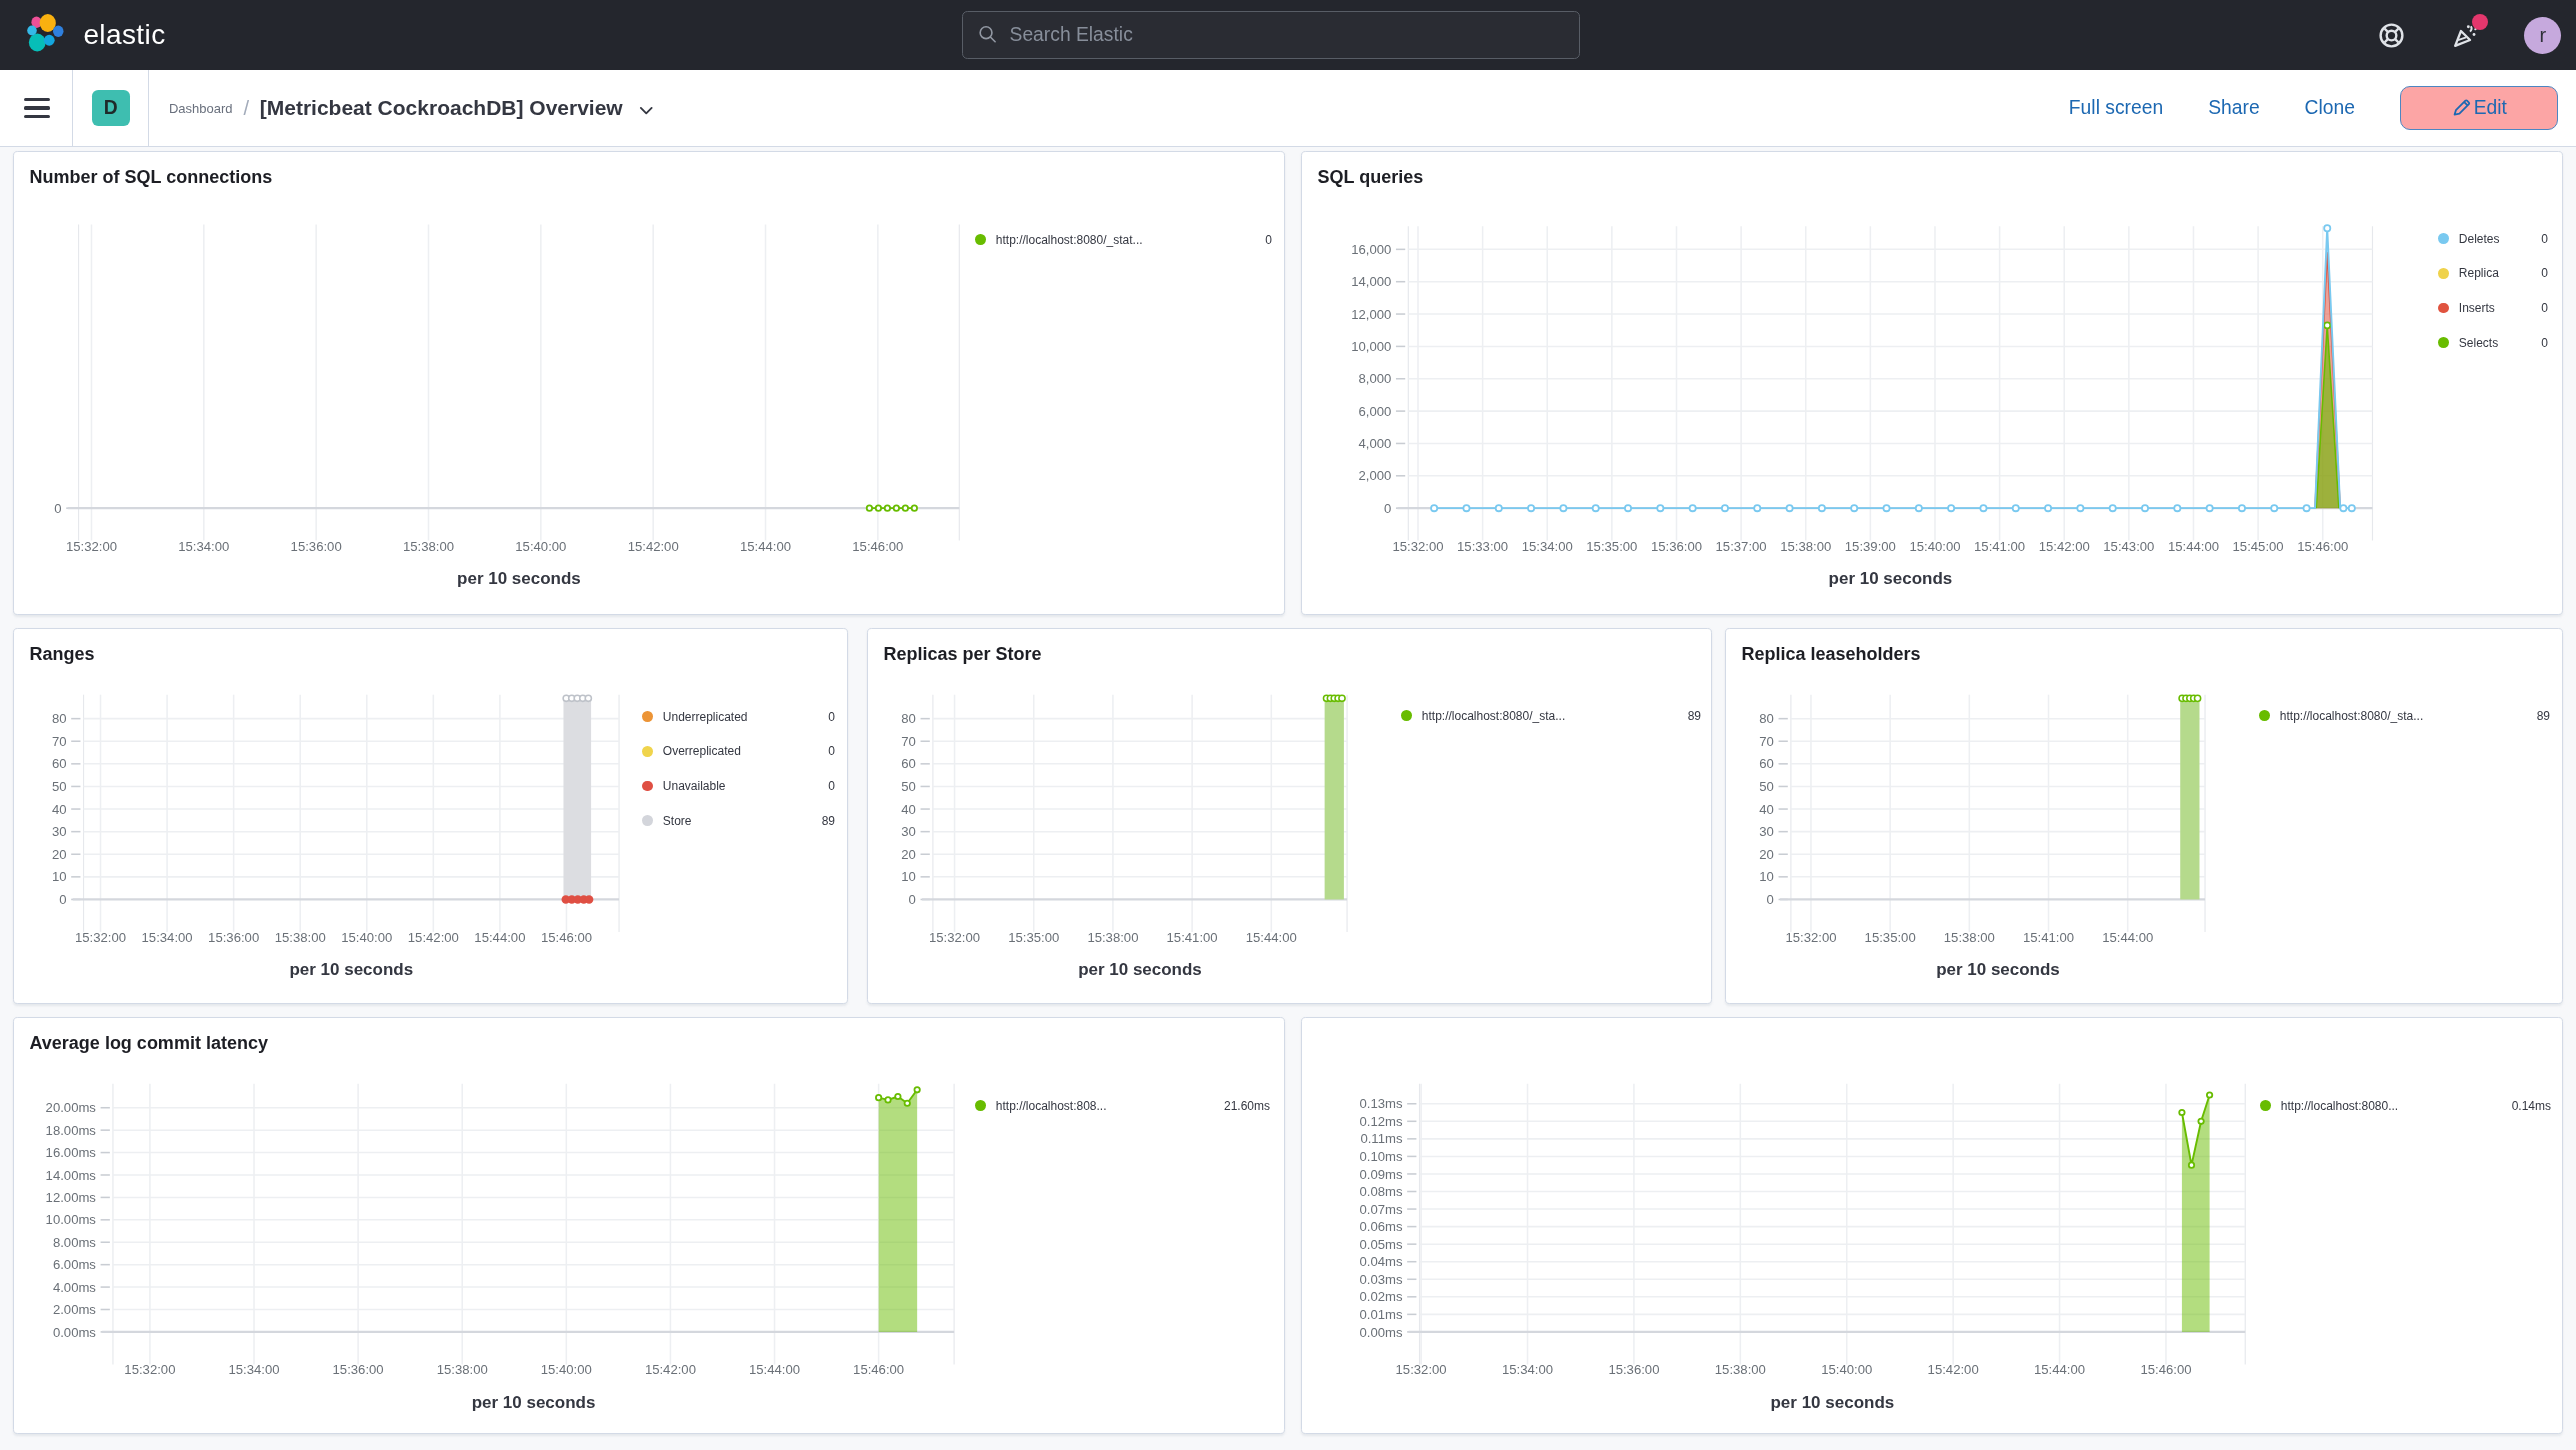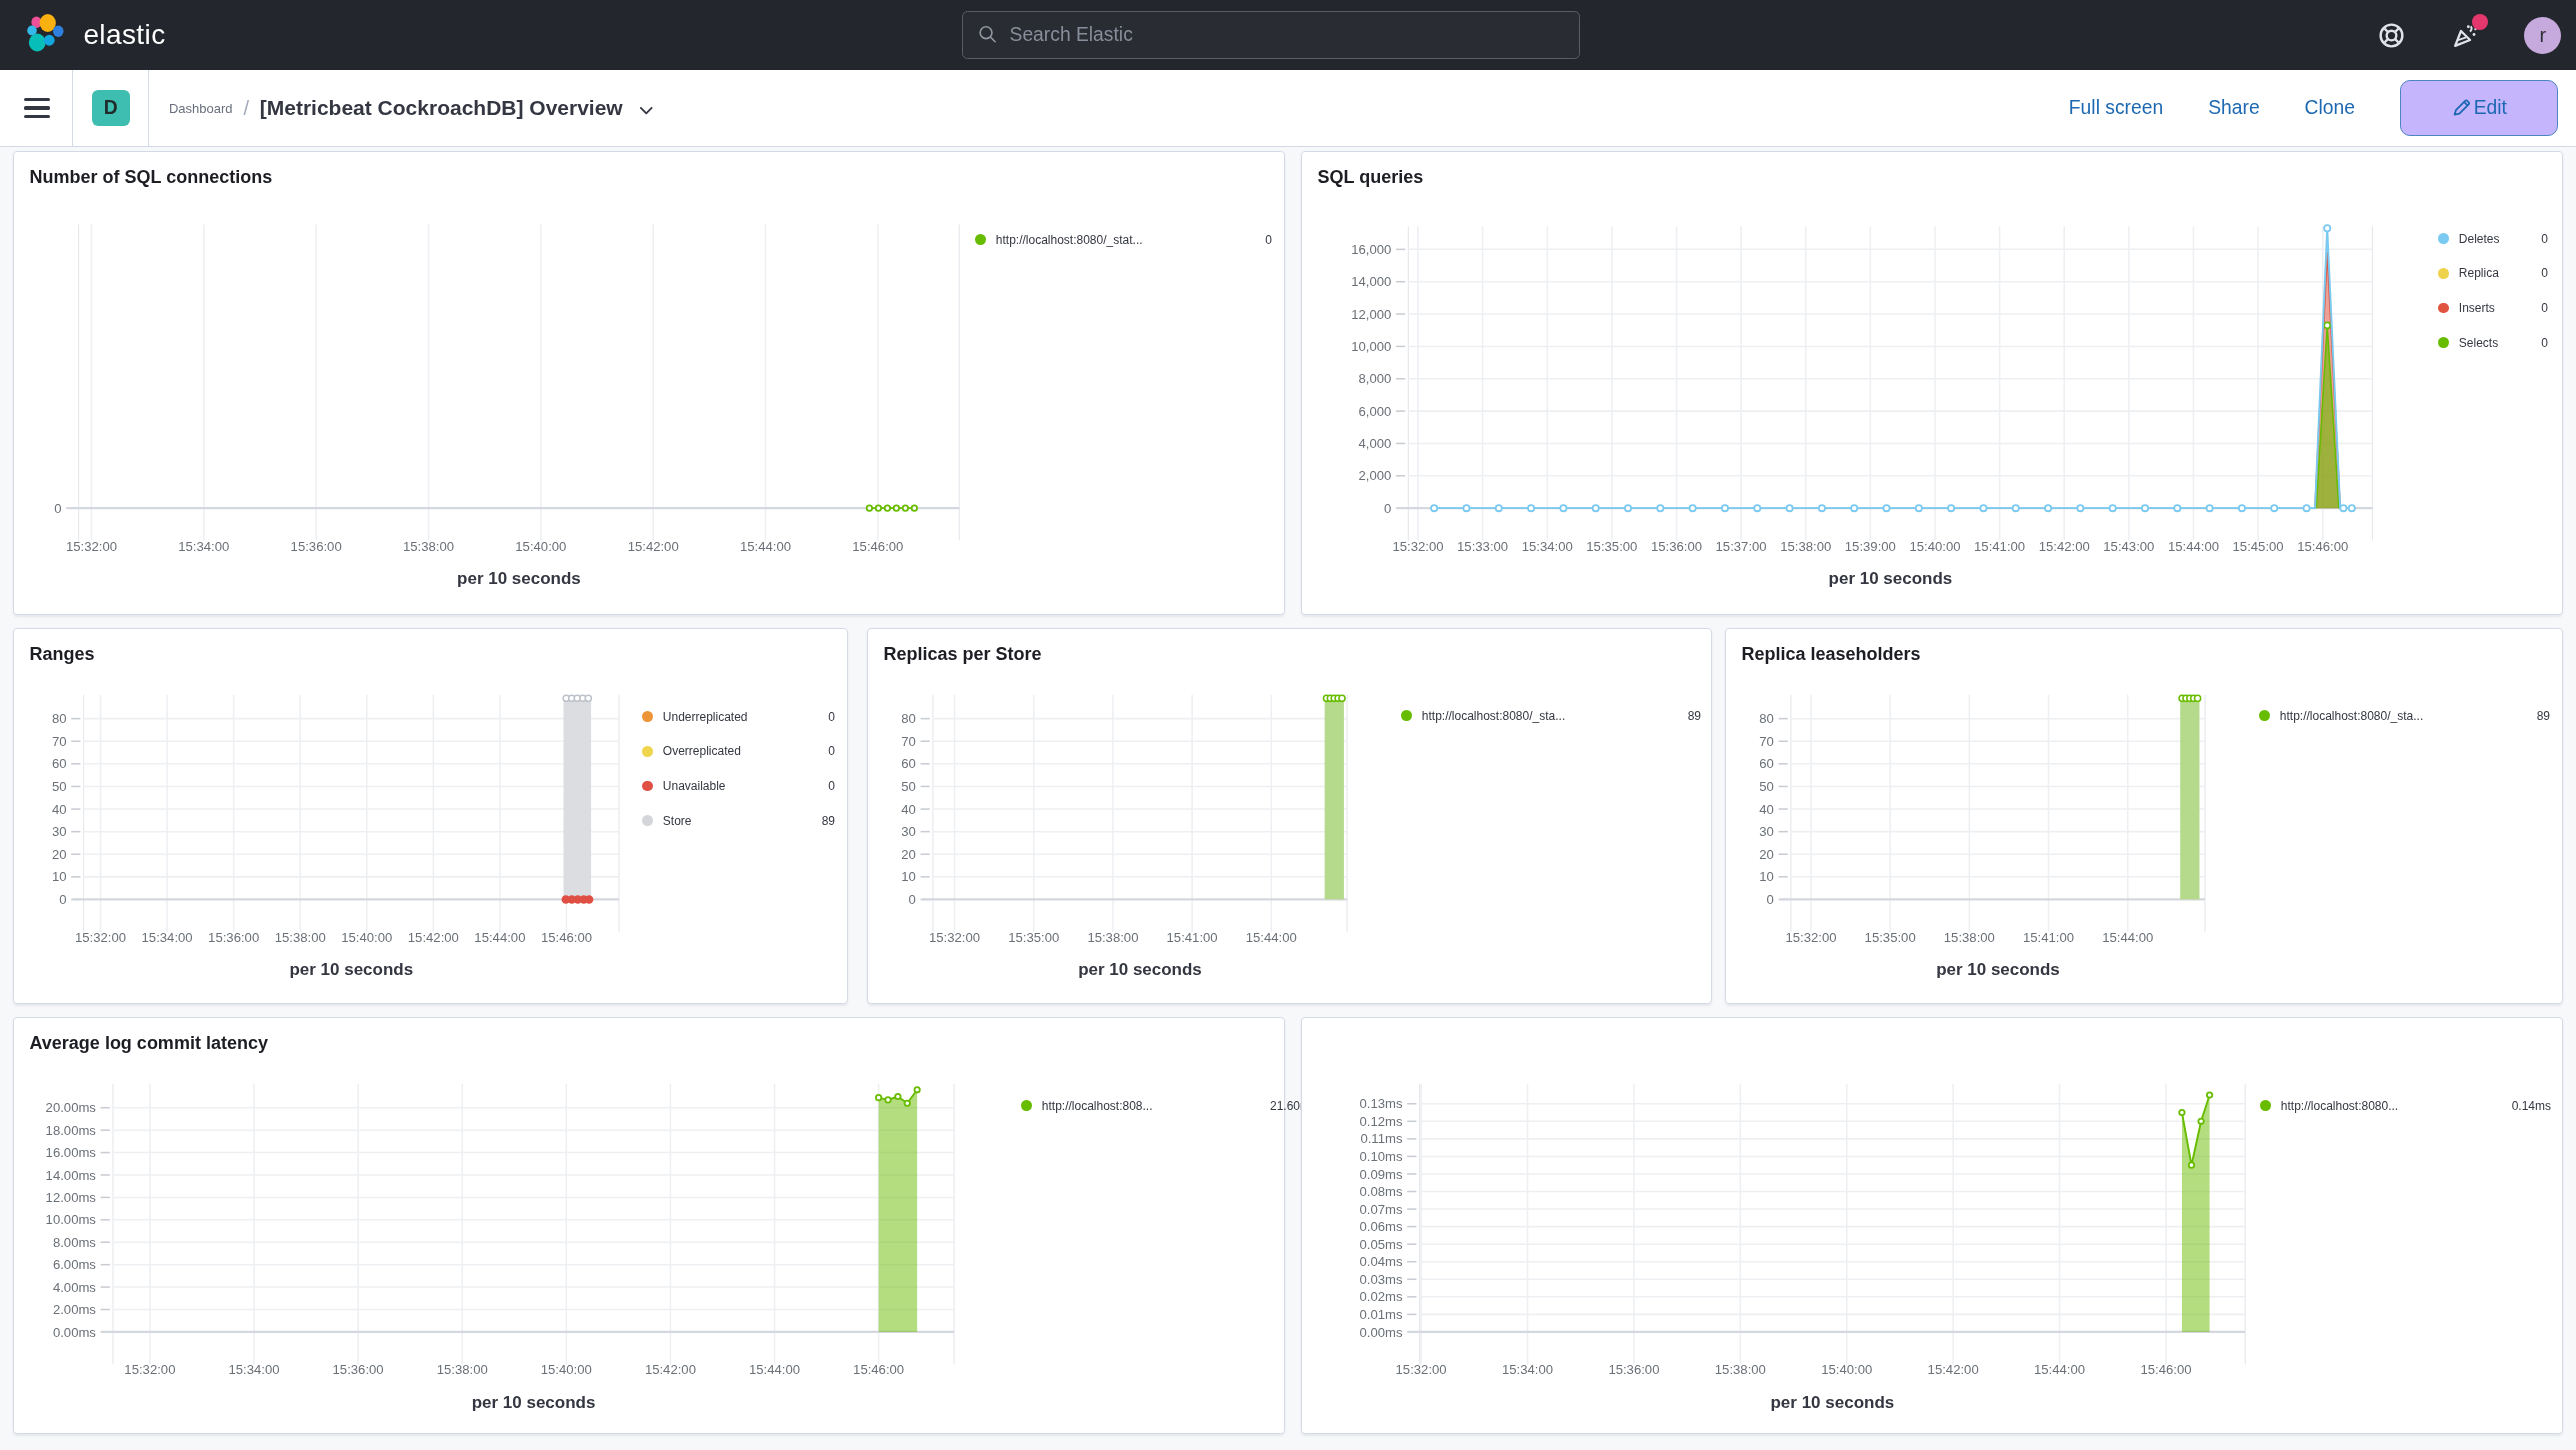--- a/index.html
+++ b/index.html
@@ -26,21 +26,21 @@
   .nav-divider { width:0.8px; height:77px; background:#D3DAE6; }
   .menu-wrap { margin-right:22.4px; }
   .space-badge { width:38px; height:36px; margin:0 18.5px; border-radius:6.2px; background:#3EBEB0; color:#1F2A29; font-size:19.3px; font-weight:600; display:flex; align-items:center; justify-content:center; }
   .breadcrumb { display:flex; align-items:center; margin-left:20px; gap:10.8px; }
   .crumb-section { color:#69707D; font-size:13px; }
   .crumb-sep { color:#A2ABBA; font-size:20px; }
   .crumb-current { color:#343741; font-size:21px; font-weight:600; }
   .crumb-chevron { margin-left:3.1px; margin-top:4.6px; }
   .nav-actions { margin-left:auto; display:flex; align-items:center; gap:45px; padding-right:18px; }
   .nav-link { color:#1C68B2; font-size:19.3px; cursor:pointer; white-space:nowrap; }
-  .edit-btn { display:flex; align-items:center; justify-content:center; gap:1px; width:158px; height:56px; border:1.5px solid #4C86C2; border-radius:10px; color:#1C68B2; font-size:19.3px; font-weight:500; background:#c4b5fd; cursor:pointer; }
+  .edit-btn { display:flex; align-items:center; justify-content:center; gap:1px; width:158px; height:44px; border:1.5px solid #4C86C2; border-radius:10px; color:#1C68B2; font-size:19.3px; font-weight:500; background:#fca5a5; cursor:pointer; }
 
   
   .panel { position:absolute; background:#FFFFFF; border:0.8px solid #D3DAE6; border-radius:4.6px; box-shadow:0 1.5px 2.3px rgba(152,162,179,.18); }
   .panel h3 { padding:14px 15.5px 0; font-size:18px; font-weight:700; color:#1D1E24; line-height:1.25; }
   .chart { position:absolute; left:0; top:0; right:0; bottom:0; }
   .chart svg { display:block; }
   .p1 { left:13px;  top:151px;  width:1272px; height:464px; }
   .p2 { left:1301px;top:151px;  width:1262px; height:464px; }
   .p3 { left:13px;  top:628px;  width:835px; height:376px; }
   .p4 { left:867px;top:628px;  width:845px; height:376px; }
@@ -632,21 +632,21 @@
             <path d="M1118.4 103.0 L1130.5 105.9 L1143.3 101.5 L1155.4 110.2 L1168.2 92.8" fill="none" stroke="#68BC00" stroke-width="2.5" stroke-linejoin="round"></path>
             <circle cx="1118.3762376237623" cy="102.97831978319783" r="3.5" fill="#fff" stroke="#68BC00" stroke-width="2.3"></circle>
             <circle cx="1130.4950495049502" cy="105.8780487804878" r="3.5" fill="#fff" stroke="#68BC00" stroke-width="2.3"></circle>
             <circle cx="1143.287128712871" cy="101.52845528455288" r="3.5" fill="#fff" stroke="#68BC00" stroke-width="2.3"></circle>
             <circle cx="1155.405940594059" cy="110.22764227642278" r="3.5" fill="#fff" stroke="#68BC00" stroke-width="2.3"></circle>
             <circle cx="1168.19801980198" cy="92.82926829268291" r="3.5" fill="#fff" stroke="#68BC00" stroke-width="2.3"></circle>
           </g>
         </svg>
       </div>
     <h3 style="position:relative;">Average log commit latency</h3>
-    <div class="legend" style="left:1007px;top:77px;width:295px;">
+    <div class="legend" style="left:961px;top:77px;width:295px;">
         <div class="legend-row">
           <span class="legend-dot" style="background: rgb(104, 188, 0);"></span>
           <span class="legend-label">http://localhost:808...</span>
           <span class="legend-value">21.60ms</span>
         </div>
       </div>
   </section>
 
   <section class="panel p7">
     <div class="chart">

